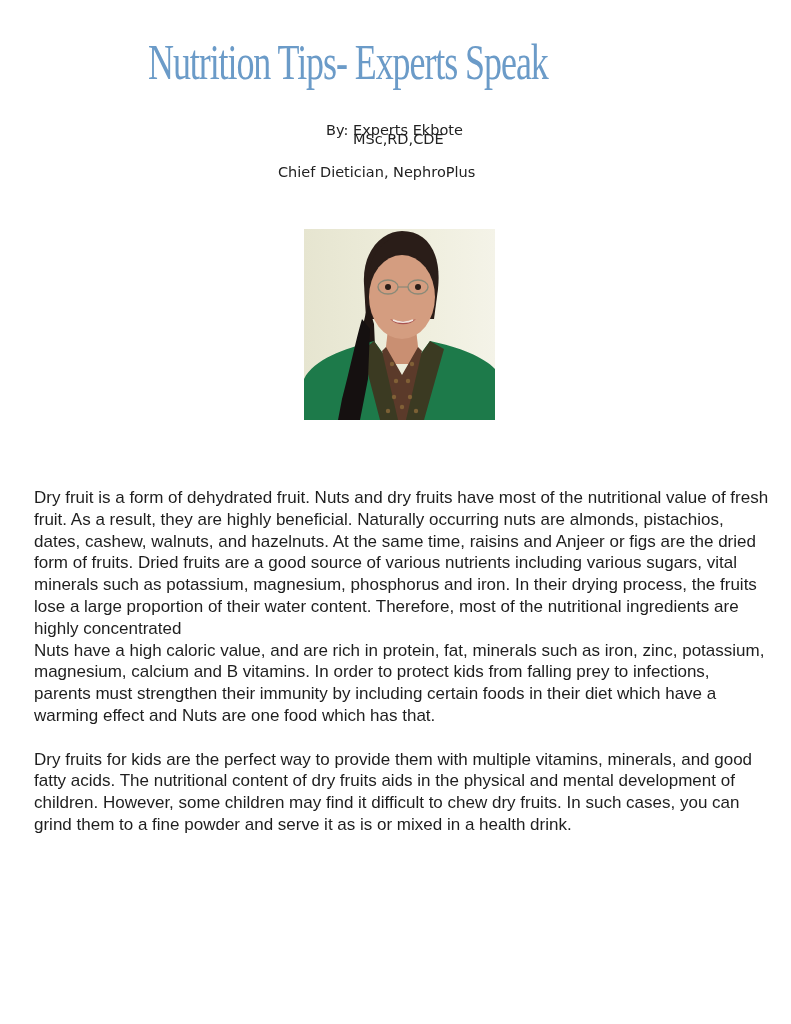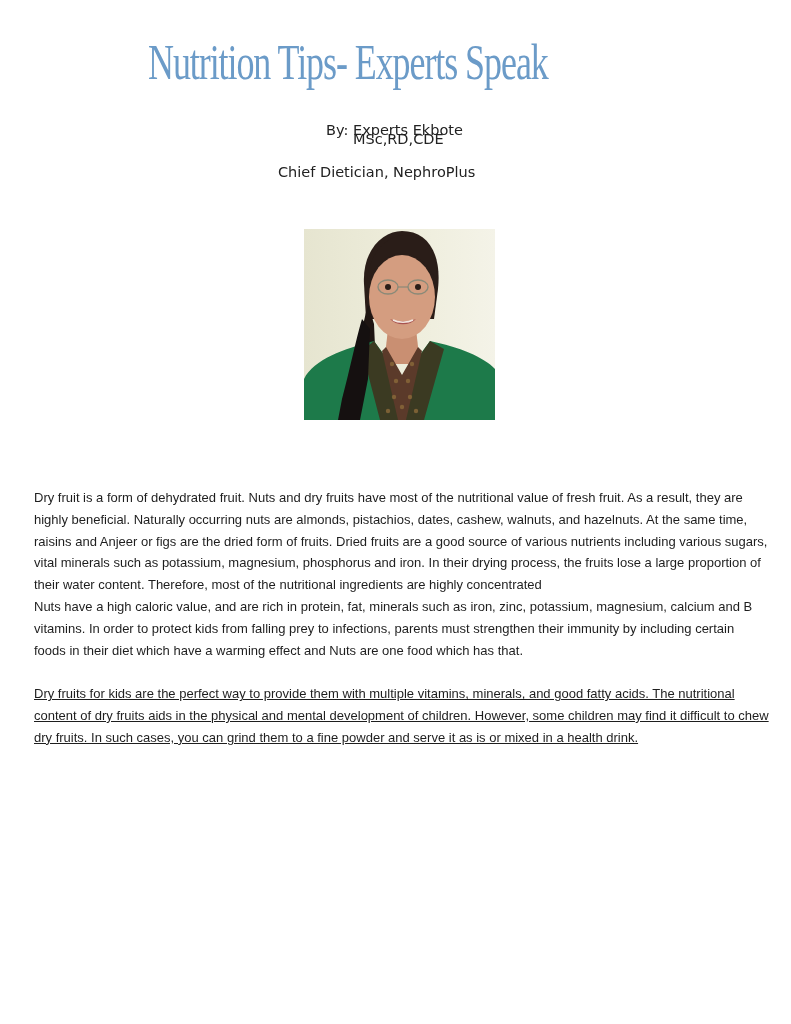--- a/index.html
+++ b/index.html
@@ -57,26 +57,26 @@
       background: #e9e8d6;
     }
     .photo svg { display: block; width: 100%; height: 100%; }
 
     .body-text {
       position: absolute;
       left: 34px;
       top: 487px;
       width: 735px;
       font-family: "Liberation Sans", "DejaVu Sans", sans-serif;
-      font-size: 13px;
+      font-size: 17px;
       line-height: 21.8px;
       color: #1e1e1e;
     }
     .body-text p { margin: 0; }
-    .body-text p.gap { margin-top: 21.8px; text-decoration: underline; }
+    .body-text p.gap { margin-top: 21.8px; }
   </style>
 </head>
 <body>
 
 <h1 class="title">Nutrition Tips- Experts Speak</h1>
 
 <div class="byline">
   <div class="l1">By: Experts Ekbote</div>
   <div class="l2">MSc,RD,CDE</div>
   <div class="l3">Chief Dietician, NephroPlus</div>

